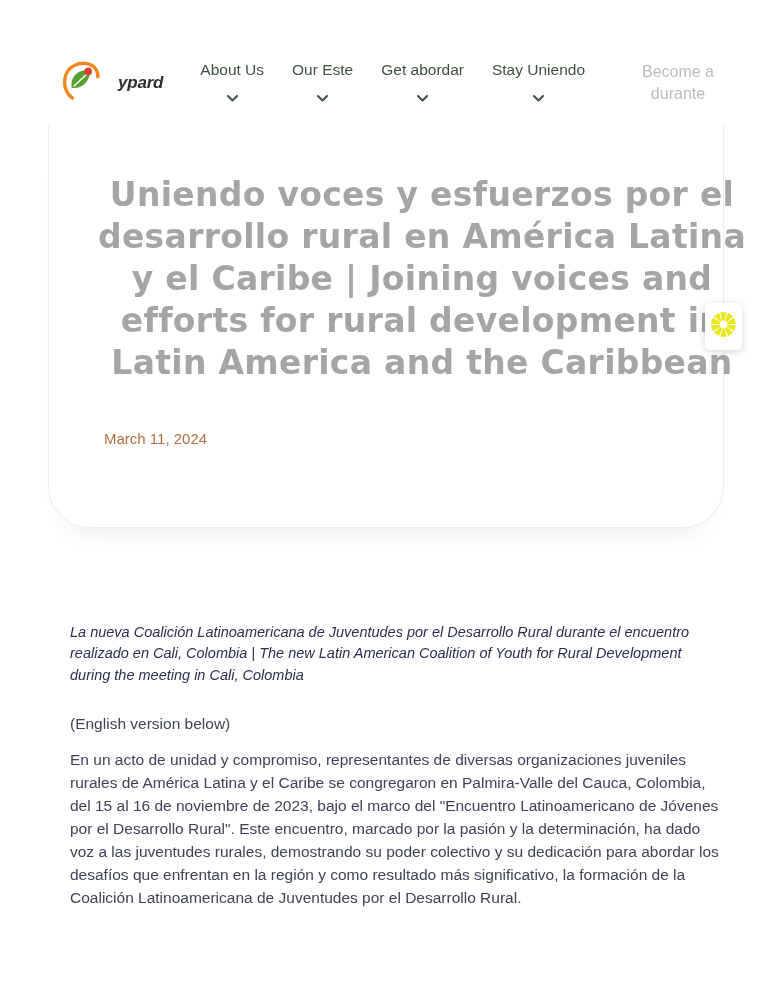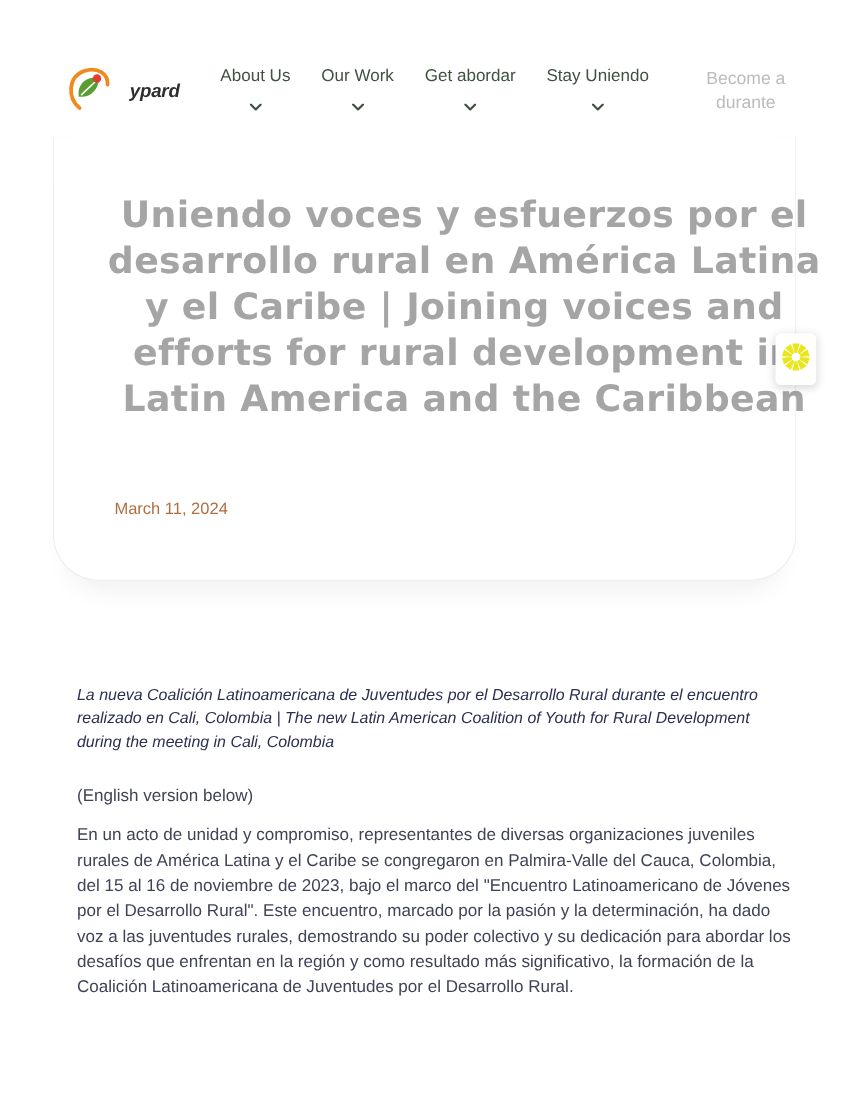--- a/index.html
+++ b/index.html
@@ -20,21 +20,21 @@
     line-height:1.4; color:#bcbcbc; cursor:pointer; }
 
   
   .hero-card { position:absolute; left:48px; top:124px; width:676px; height:404px;
     background:#fff; border:1px solid #ededed; border-top:none;
     border-radius:2px 2px 42px 42px;
     box-shadow:0 22px 26px -18px rgba(0,0,0,0.08);text-align:center; }
   .hero-title { position:absolute; left:39px; top:50px; width:668px;
     font-family:"DejaVu Sans", sans-serif; font-weight:bold; font-size:33px;
     line-height:1.27; letter-spacing:0.3px; color:#a5a5a5; }
-  .hero-date { position:absolute; left:55px; top:306px; font-size:15px; color:#b06f42;margin-top:24px; }
+  .hero-date { position:absolute; left:55px; top:306px; font-size:15px; color:#b06f42; }
 
   .asterisk-widget { position:absolute; right:-19px; top:179px; width:37px; height:47px;
     background:#fff; border-radius:5px; box-shadow:0 2px 9px rgba(0,0,0,0.16);
     display:flex; align-items:center; justify-content:center; cursor:pointer; }
 
   
   .article { position:absolute; left:70px; top:622px; width:650px;
     color:#3f4356; }
   .caption { font-size:14.5px; font-weight:normal; font-style:italic;
     line-height:1.47; color:#2b3050; margin-bottom:26px; }
@@ -61,21 +61,21 @@
     <div class="nav">
       <div class="nav-item">
         <span>About Us</span>
         <span class="chev">
           <svg width="11" height="7" viewBox="0 0 11 7">
               <polyline points="1,1 5.5,5.5 10,1" fill="none" stroke="#3e513e" stroke-width="2" stroke-linecap="round" stroke-linejoin="round"></polyline>
             </svg>
         </span>
       </div>
       <div class="nav-item">
-        <span>Our Work</span>
+        <span>Our Este</span>
         <span class="chev">
           <svg width="11" height="7" viewBox="0 0 11 7">
               <polyline points="1,1 5.5,5.5 10,1" fill="none" stroke="#3e513e" stroke-width="2" stroke-linecap="round" stroke-linejoin="round"></polyline>
             </svg>
         </span>
       </div>
       <div class="nav-item">
         <span>Get abordar</span>
         <span class="chev">
           <svg width="11" height="7" viewBox="0 0 11 7">

